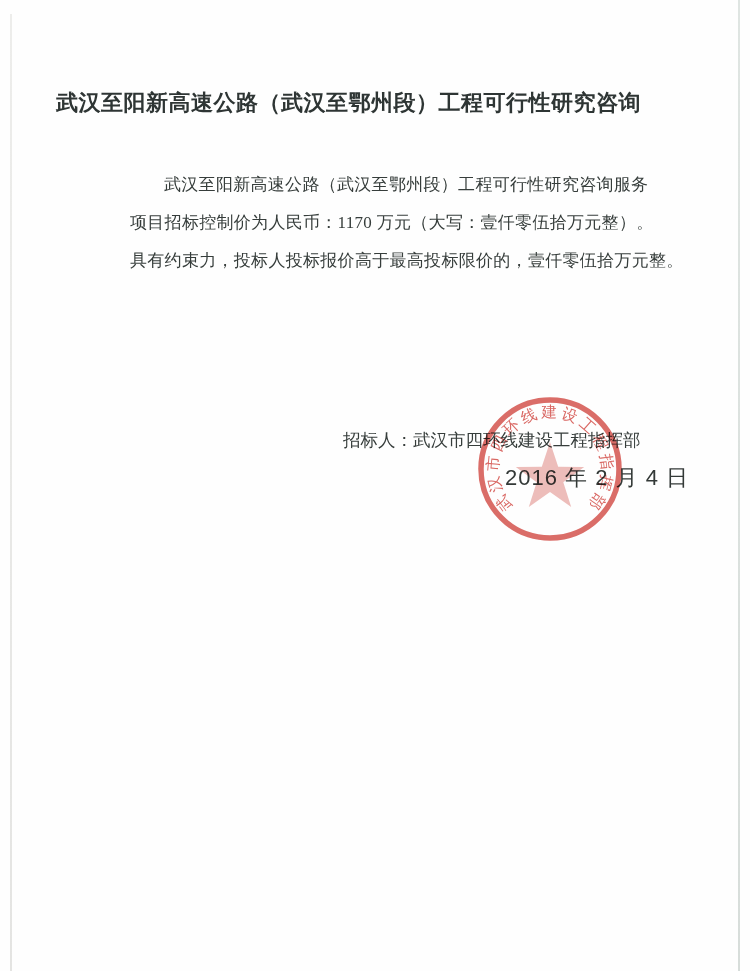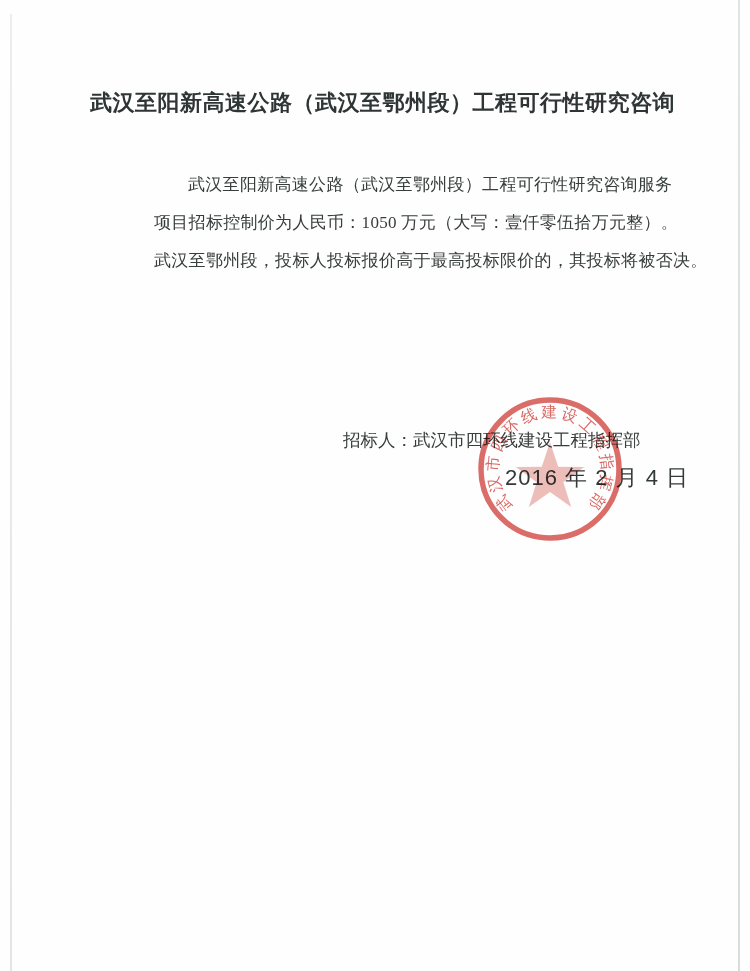--- a/index.html
+++ b/index.html
@@ -29,41 +29,40 @@
     background: linear-gradient(#ededeb, #e4e4e2);
   }
   .edge-right {
     left: 738px;
     background: linear-gradient(#dfe5e2, #d7ddda);
   }
 
   .doc-title {
     margin: 0;
     padding-top: 83px;
-    padding-left: 90px;
+    padding-left: 56px;
     width: 506px;
     text-align: center;
     font-size: 22px;
     font-weight: 700;
     line-height: 40px;
     color: #2e3534;
     letter-spacing: 0.5px;
   }
   .title-line {
     display: block;
     white-space: nowrap;
   }
 
   .doc-body {
     margin-top: 43px;
     padding-left: 130px;
     font-size: 17px;
     line-height: 38px;
     letter-spacing: 0.3px;
-    margin-left: 24px;
   }
   .doc-body .line {
     display: block;
     white-space: nowrap;
   }
   .doc-body .indent {
     padding-left: 34px;
   }
 
   .sig-block {
@@ -105,24 +104,24 @@
   <div class="edge edge-left"></div>
   <div class="edge edge-right"></div>
 
   <h1 class="doc-title">
     <span class="title-line">武汉至阳新高速公路（武汉至鄂州段）工程可行性研究咨询</span>
   </h1>
 
   <div class="doc-body">
     <p class="para" style="margin:0">
       <span class="line indent">武汉至阳新高速公路（武汉至鄂州段）工程可行性研究咨询服务</span>
-      <span class="line">项目招标控制价为人民币：1050 万元（大写：壹仟零伍拾万元整）。</span>
+      <span class="line">项目招标控制价为人民币：1170 万元（大写：壹仟零伍拾万元整）。</span>
     </p>
     <p class="para" style="margin:0">
-      <span class="line">武汉至鄂州段，投标人投标报价高于最高投标限价的，其投标将被否决。</span>
+      <span class="line">具有约束力，投标人投标报价高于最高投标限价的，壹仟零伍拾万元整。</span>
     </p>
   </div>
 
   <div class="sig-block">
     <div class="sig-name">招标人：武汉市四环线建设工程指挥部</div>
     <div class="sig-date">2016 年 2 月 4 日</div>
   </div>
 
   <svg class="stamp" viewBox="-83 -83 166 166" xmlns="http://www.w3.org/2000/svg">
 

